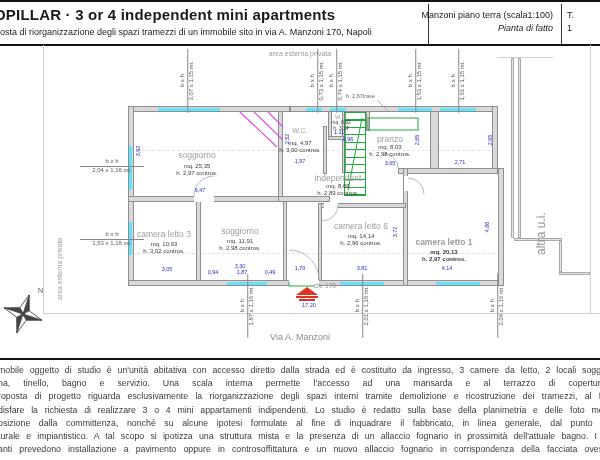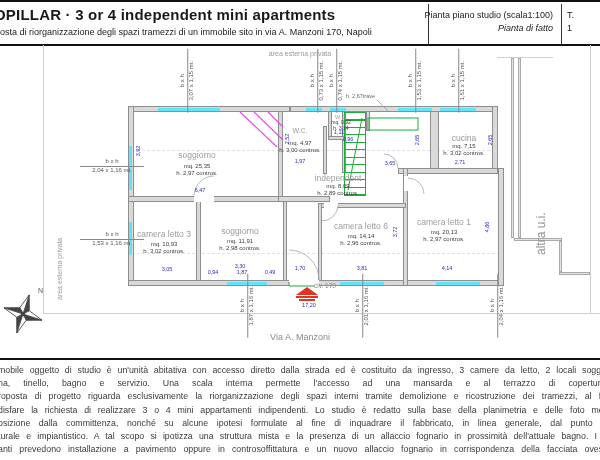--- a/index.html
+++ b/index.html
@@ -55,21 +55,21 @@
 </style>
 </head>
 <body>
 
 <div class="abs" id="hdr-top-rule"></div>
 <div class="abs" id="hdr">
   <div class="abs" id="hdr-title">OPILLAR · 3 or 4 independent mini apartments</div>
   <div class="abs" id="hdr-sub">osta di riorganizzazione degli spazi tramezzi di un immobile sito in via A. Manzoni 170, Napoli</div>
   <div class="abs vdiv" style="left:428px;"></div>
   <div class="abs" id="hdr-right">
-    <div>Pianta piano studio (scala1:100)</div>
+    <div>Manzoni piano terra (scala1:100)</div>
     <div id="hdr-state">Pianta di fatto</div>
   </div>
   <div class="abs vdiv" style="left:561px;"></div>
   <div class="abs" id="hdr-tav">
     <div>T.</div>
     <div>1</div>
   </div>
 </div>
 <div class="abs" id="hdr-bot-rule"></div>
 
@@ -186,24 +186,24 @@
   <div class="room" style="left:255px;top:81px;width:90px;">
     <span class="rname" style="font-size:7px;">W.C.</span>
     <span class="rdet" style="margin-top:4px;">mq. 4,97</span>
     <span class="rdet">h. 3,00 contros.</span>
   </div>
   <div class="room tiny" style="left:316px;top:69px;width:50px;">
     <span class="rname">W.C.</span>
     <span class="rdet">mq. 0,92</span>
     <span class="rdet">h. 3,14</span>
   </div>
-  <div class="room" style="left:419px;top:88px;width:90px;">
-    <span class="rname">cucina</span>
-    <span class="rdet">mq. 7,15</span>
-    <span class="rdet">h. 3,02 contros.</span>
+  <div class="room" style="left:345px;top:89px;width:90px;">
+    <span class="rname">pranzo</span>
+    <span class="rdet">mq. 8,03</span>
+    <span class="rdet">h. 2,98 contros.</span>
   </div>
   <div class="room" style="left:293px;top:128px;width:90px;">
     <span class="rname">independent</span>
     <span class="rdet">mq. 8,09</span>
     <span class="rdet">h. 2,89 contros.</span>
   </div>
   <div class="room" style="left:119px;top:184px;width:90px;">
     <span class="rname">camera letto 3</span>
     <span class="rdet" style="margin-top:2px;">mq. 10,93</span>
     <span class="rdet">h. 3,02 contros.</span>
@@ -211,21 +211,21 @@
   <div class="room" style="left:195px;top:181px;width:90px;">
     <span class="rname">soggiorno</span>
     <span class="rdet" style="margin-top:2px;">mq. 11,91</span>
     <span class="rdet">h. 2,98 contros.</span>
   </div>
   <div class="room" style="left:316px;top:176px;width:90px;">
     <span class="rname">camera letto 6</span>
     <span class="rdet" style="margin-top:2px;">mq. 14,14</span>
     <span class="rdet">h. 2,96 contros.</span>
   </div>
-  <div class="room" style="left:399px;top:172px;width:90px;">
+  <div class="room" style="left:399px;top:192px;width:90px;font-weight:bold;">
     <span class="rname">camera letto 1</span>
     <span class="rdet" style="margin-top:2px;">mq. 20,13</span>
     <span class="rdet">h. 2,97 contros.</span>
   </div>
 
   <span class="dim" style="left:200px;top:145px;">6,47</span>
   <span class="dim v" style="left:138px;top:106px;">3,92</span>
   <span class="dim" style="left:300px;top:116px;">1,97</span>
   <span class="dim v" style="left:287px;top:94px;">2,52</span>
   <span class="dim" style="left:339px;top:87px;">1,11</span>

